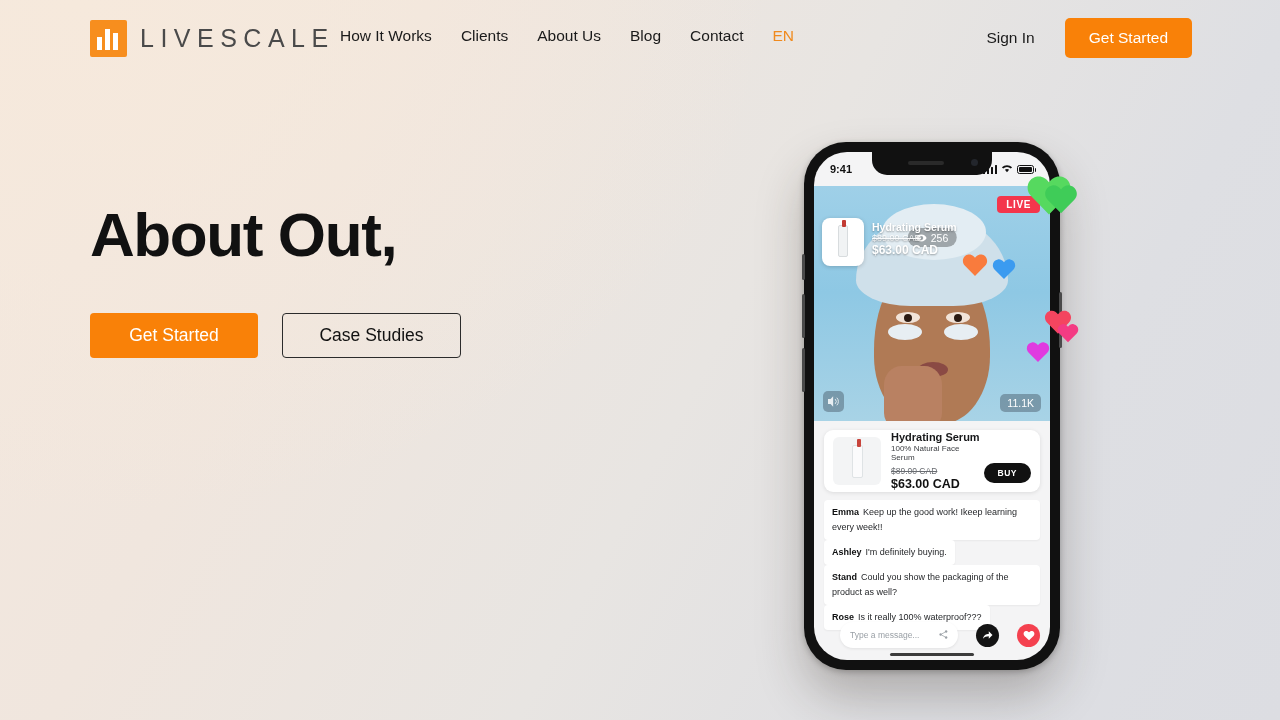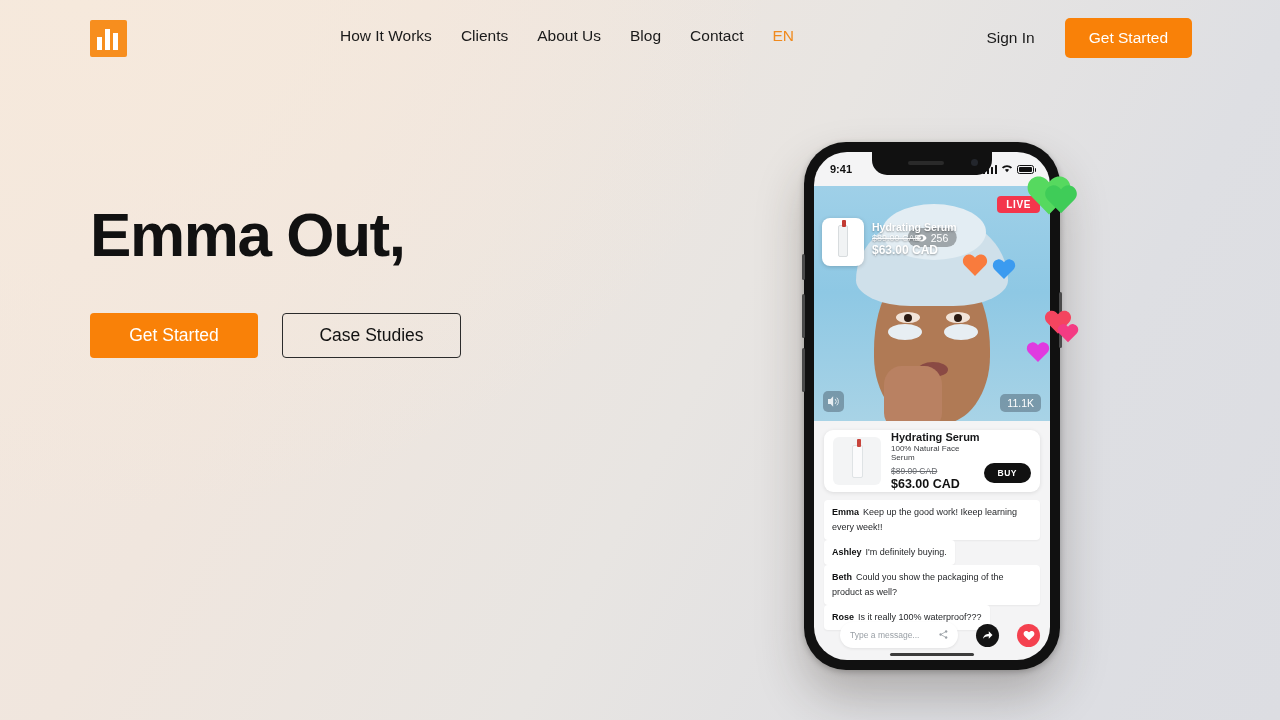--- a/index.html
+++ b/index.html
@@ -175,40 +175,41 @@
 </head>
 <body>
 
 <div class="header">
   <div class="logo-wrap">
     <div class="logo-mark">
       <i class="b1"></i>
         <i class="b2"></i>
         <i class="b3"></i>
     </div>
+    <div class="logo-text">LIVESCALE</div>
   </div>
 
   <nav class="nav">
     <a href="#">How It Works</a>
     <a href="#">Clients</a>
     <a href="#">About Us</a>
     <a href="#">Blog</a>
     <a href="#">Contact</a>
     <a href="#" class="lang">EN</a>
   </nav>
 
   <div class="header-right">
     <a href="#" class="signin">Sign In</a>
     <button class="btn-primary">Get Started</button>
   </div>
 </div>
 
 <div class="hero">
   <h1 class="headline">
-    <span>Emma Out,</span><br>
+    <span>About Out,</span><br>
   </h1>
   <div class="cta-row">
     <button class="cta-primary">Get Started</button>
     <button class="cta-outline">Case Studies</button>
   </div>
 </div>
 
 <div class="phone-area">
   <div class="phone">
     <div class="btn-l1"></div>
@@ -299,21 +300,21 @@
       </div>
 
       <div class="chat">
         <div class="msg">
           <b>Emma</b><span>Keep up the good work! Ikeep learning every week!!</span>
         </div>
         <div class="msg">
           <b>Ashley</b><span>I'm definitely buying.</span>
         </div>
         <div class="msg">
-          <b>Beth</b><span>Could you show the packaging of the product as well?</span>
+          <b>Stand</b><span>Could you show the packaging of the product as well?</span>
         </div>
         <div class="msg">
           <b>Rose</b><span>Is it really 100% waterproof???</span>
         </div>
         
       </div>
 
       <div class="composer">
         <div class="input-pill">
           <span>Type a message...</span>

